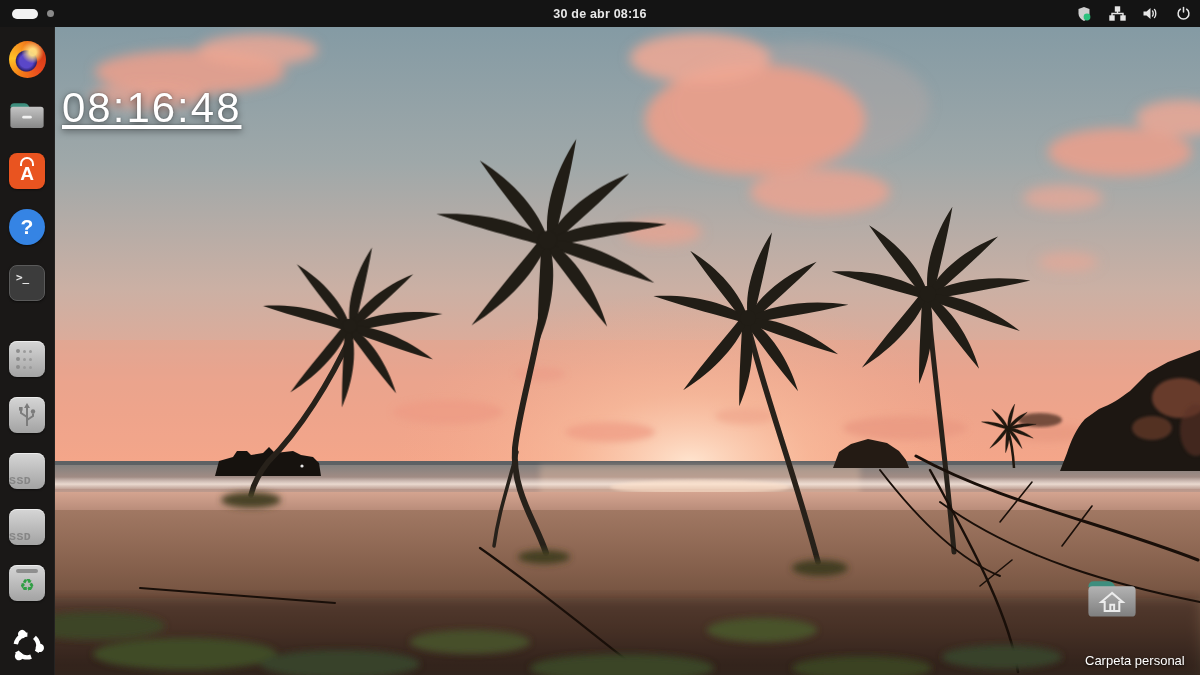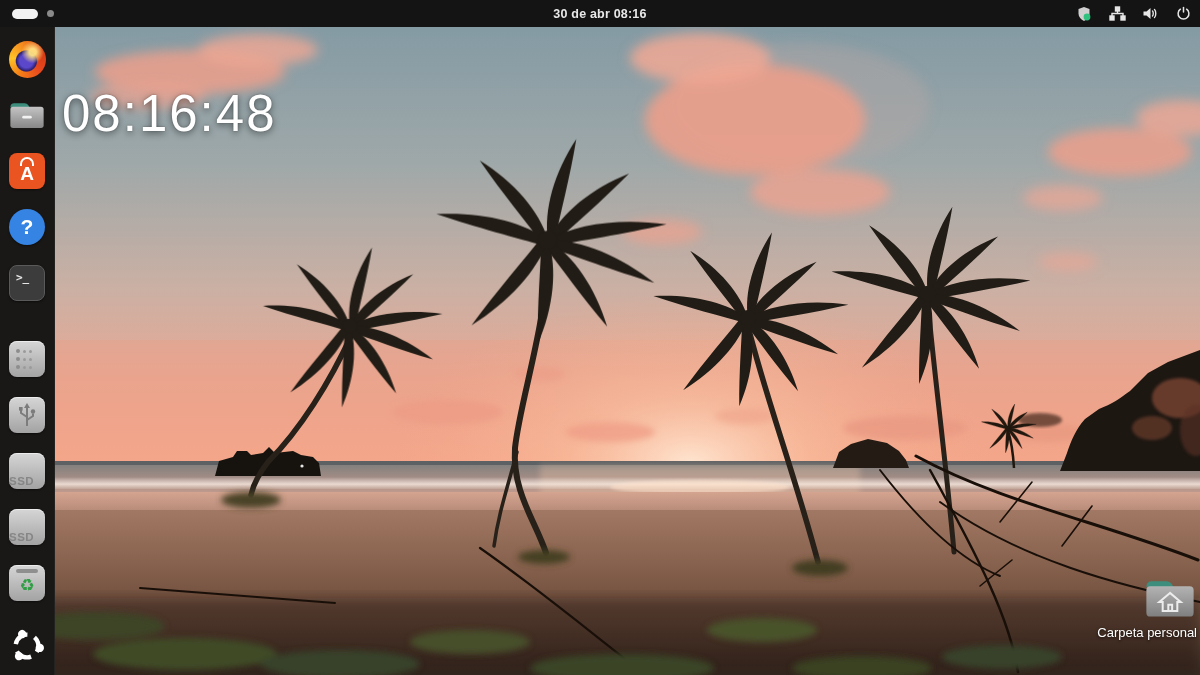--- a/index.html
+++ b/index.html
@@ -45,38 +45,38 @@
   .bag-a { color:#fff; font-weight:700; font-size:19px; margin-top:5px; }
   .bag-handle { position:absolute; top:4px; left:50%; transform:translateX(-50%);
     width:14px; height:9px; border:2.5px solid #fff; border-bottom:none; border-radius:8px 8px 0 0; }
   .icon-help { width:36px; height:36px; border-radius:50%; background:var(--help_blue,#3584e4);
     color:#fff; font-size:21px; font-weight:700; display:flex; align-items:center; justify-content:center;
     box-shadow:0 1px 2px rgba(0,0,0,.5); }
   .icon-terminal { width:36px; height:36px; border-radius:8px; background:#3c3c3c;
     border:1px solid #5a5a5a; color:#e6e6e6; font-family:"DejaVu Sans Mono",monospace;
     font-size:11px; font-weight:700; padding:5px 0 0 6px; box-shadow:0 1px 2px rgba(0,0,0,.5); }
   .ssd-label { position:absolute; bottom:2px; left:0; right:16px; text-align:center;
-    color:#868686; font-size:11.5px; font-weight:700; letter-spacing:.5px; }
+    color:#868686; font-size:11.5px; font-weight:700; letter-spacing:.5px;font-family:Liberation Mono, monospace; }
   .trash-lid { position:absolute; top:4px; left:7px; width:22px; height:4px; border-radius:2px; background:#8f8f8f; }
   .trash-glyph { position:absolute; top:9px; left:0; right:0; text-align:center;
     color:var(--trash_green,#2f9e44); font-size:17px; line-height:24px; }
   .dots-row { position:absolute; left:7px; display:flex; gap:3px; align-items:center; }
   .dots-row .d1 { width:4px; height:4px; border-radius:50%; background:#8d8d8d; }
   .dots-row .d2 { width:3px; height:3px; border-radius:50%; background:#9b9b9b; }
 
   
   .clock-widget { position:absolute; left:62px; top:84px; z-index:10; color:#fff; }
-  .cw-time { font-size:51px; font-weight:300; letter-spacing:2px;
-    text-shadow:0 2px 7px rgba(0,0,0,.5), 0 0 2px rgba(0,0,0,.35); }
+  .cw-time { font-size:42px; font-weight:300; letter-spacing:2px;
+    text-shadow:0 2px 7px rgba(0,0,0,.5), 0 0 2px rgba(0,0,0,.35);text-decoration:underline; }
   .cw-date { font-size:30px; font-weight:400; margin:28px 0 0 28px;
     text-shadow:0 2px 6px rgba(0,0,0,.5); }
 
   
   .home-icon { position:absolute; left:1085px; top:575px; width:112px; z-index:10;
-    display:flex; flex-direction:column; align-items:flex-end; }
+    display:flex; flex-direction:column; align-items:flex-start;gap:28px; }
   .home-icon .label { margin-top:4px; color:#fff; font-size:13px;
     text-shadow:0 1px 3px rgba(0,0,0,.8); white-space:nowrap; }
 </style>
 </head>
 <body>
 
 <div class="stage">
 
   <svg class="wallpaper" viewBox="0 0 1200 675" width="1200" height="675" preserveAspectRatio="none">
     <defs>

